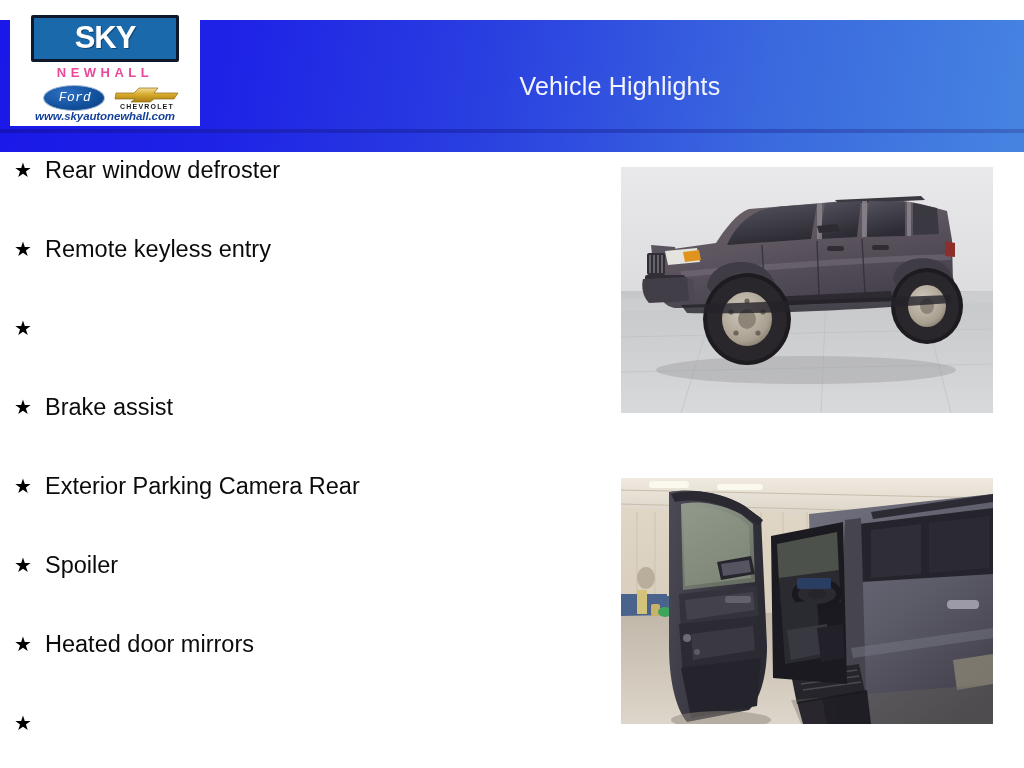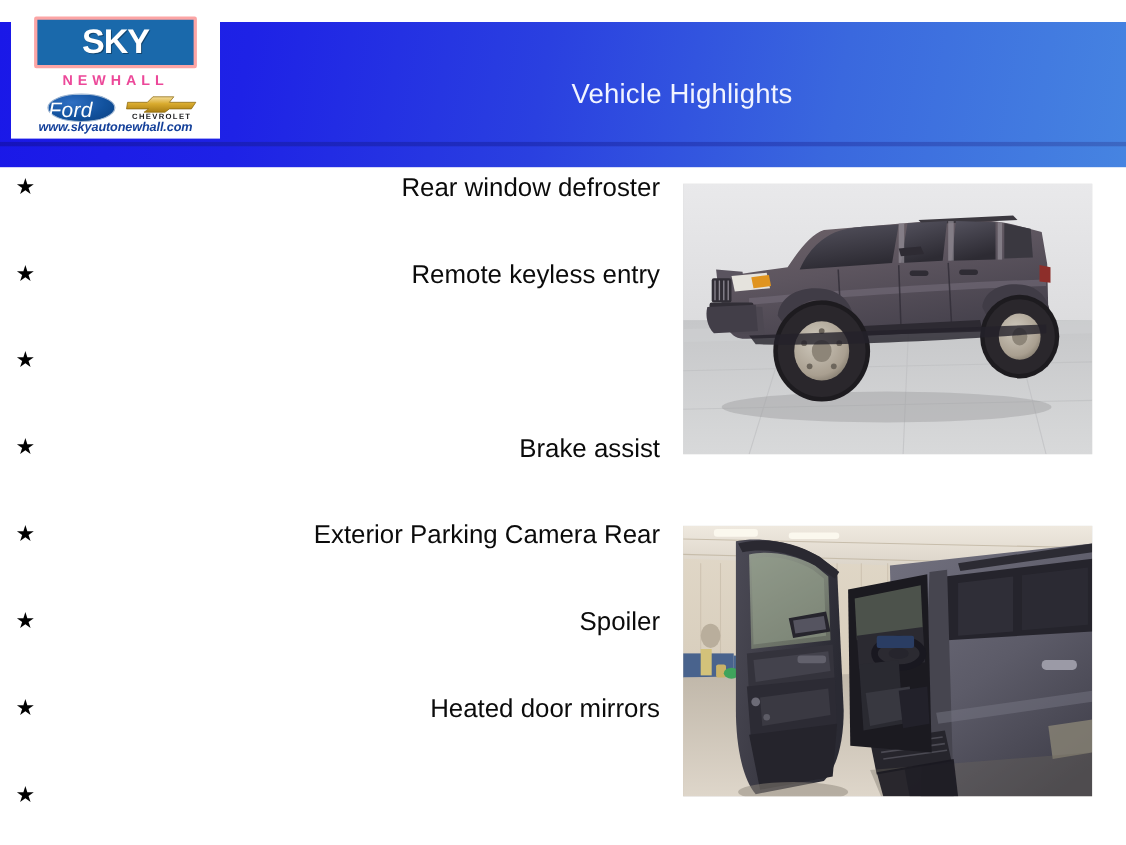--- a/index.html
+++ b/index.html
@@ -51,21 +51,21 @@
     background: #ffffff;
     overflow: hidden;
   }
   .logo-inner { position: relative; width: 190px; height: 117px; }
 
   .sky-plate {
     position: absolute;
     left: 21px; top: 6px;
     width: 148px; height: 47px;
     background: #1a69ab;
-    border: 3px solid #fca5a5;
+    border: 3px solid #0f172a;
     border-radius: 2px;
     box-shadow: inset 0 0 0 1px #1a69ab;
   }
   .sky-text {
     position: absolute;
     left: 0; top: -1px;
     width: 142px; height: 41px;
     line-height: 41px;
     text-align: center;
     color: #ffffff;
@@ -91,24 +91,25 @@
     left: 33px; top: 76px;
     width: 62px; height: 26px;
     background: radial-gradient(ellipse at 35% 30%, #2f6fc2 0%, #12529e 55%, #0a3f80 100%);
     border-radius: 50%;
     border: 1px solid #9fb6d2;
   }
   .ford-word {
     position: absolute;
     left: 0; top: 4px;
     width: 62px;
+    text-align: center;
     color: #ffffff;
-    font-size: 19px;
+    font-size: 13px;
     font-style: italic;
-    font-family: Liberation Sans, sans-serif;
+    font-family: Liberation Mono, monospace;
     letter-spacing: .3px;
   }
 
   .chev-wrap { position: absolute; left: 104px; top: 76px; width: 66px; height: 28px; }
   .chev-bowtie {
     position: absolute; left: 0; top: 1px; width: 66px; height: 17px;
   }
   .chev-word {
     position: absolute; left: 0; top: 18px; width: 66px;
     text-align: center;
@@ -148,21 +149,20 @@
     color: #000000;
     font-size: 20px;
     line-height: 30px;
   }
   .feature-label {
     flex: 1 1 auto;
     color: #0b0b0b;
     font-size: 23.5px;
     line-height: 30px;
     white-space: nowrap;
-    text-align: right;
   }
 
   
   .photo {
     position: absolute;
     overflow: hidden;
     background: #d9d9d9;
   }
   #photo-exterior { left: 621px; top: 167px; width: 372px; height: 246px; }
   #photo-interior { left: 621px; top: 478px; width: 372px; height: 246px; }

